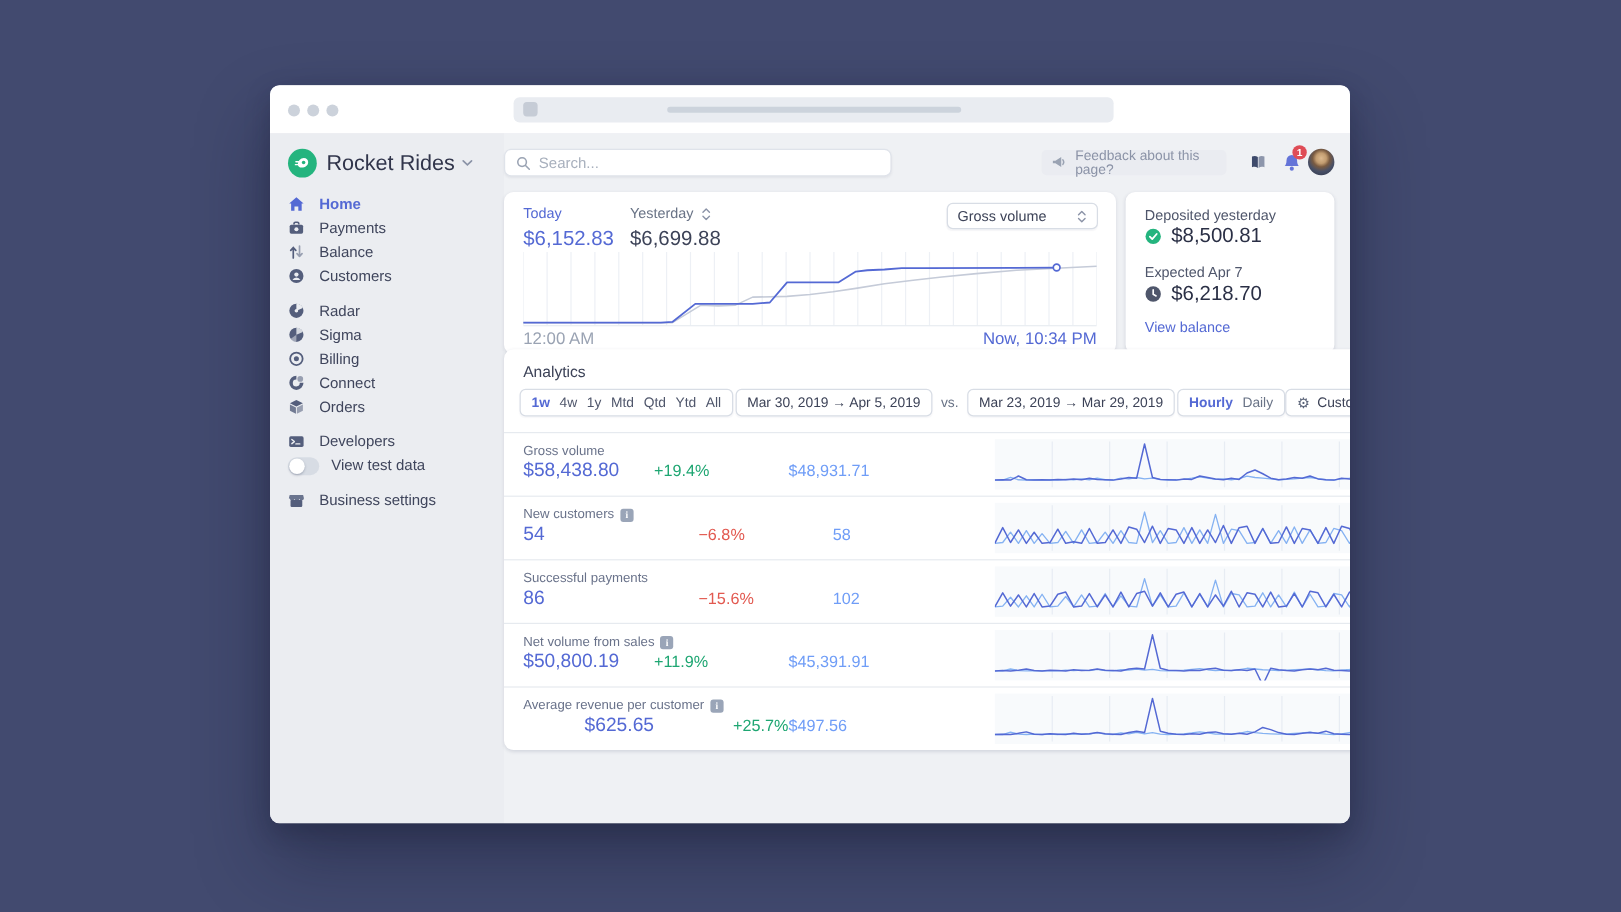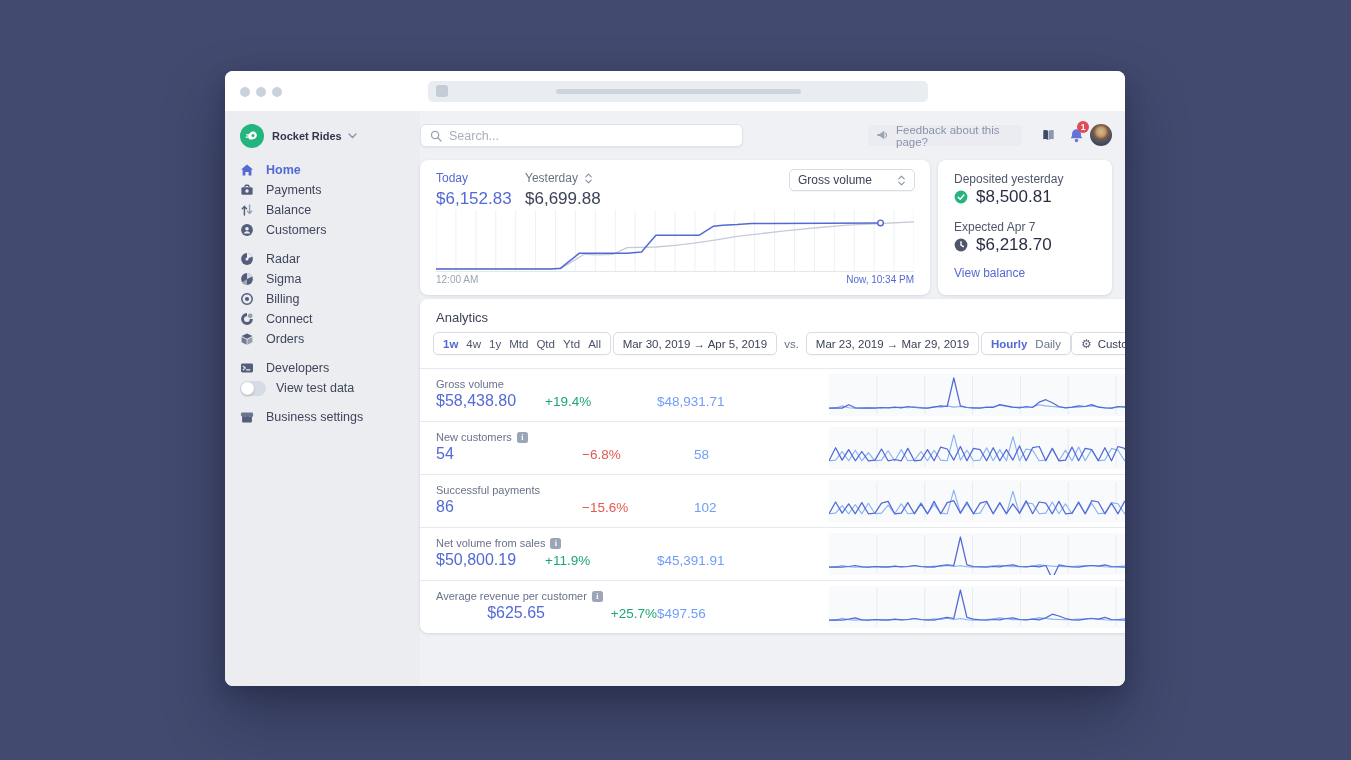--- a/index.html
+++ b/index.html
@@ -18,21 +18,21 @@
   .urlline { position:absolute; left:128px; top:8px; width:245px; height:5px; background:#ccd3dc; border-radius:3px; }
 
   
   .app { position:absolute; left:0; top:40px; right:0; bottom:0; }
   .sidebar { position:absolute; left:0; top:0; width:195px; bottom:0; background:#ebedf1; }
   .main { position:absolute; left:195px; top:0; right:0; bottom:0; background:#eff1f4; }
 
   
   .account { position:absolute; left:15px; top:13px; display:flex; align-items:center; cursor:pointer; }
   .logo { width:24px; height:24px; border-radius:50%; background:var(--logo-green); display:flex; align-items:center; justify-content:center; }
-  .account-name { margin-left:8px; font-size:11px; font-weight:bold; color:#31354b; }
+  .account-name { margin-left:8px; font-size:18px; font-weight:normal; color:#31354b; }
   .account-chevron { margin-left:6px; color:#8b93a7; display:flex; }
   .nav { position:absolute; left:0; top:49px; right:0; }
   .nav-group { margin-bottom:9px; }
   .nav-item { display:flex; align-items:center; height:20px; padding-left:15px; font-size:12.5px; color:#3f455c; cursor:pointer; }
   .nav-item .nicon { width:14px; height:14px; margin-right:12px; color:#545e7c; display:flex; align-items:center; justify-content:center; flex:none; }
   .nav-item.active { color:var(--accent); font-weight:bold; }
   .nav-item.active .nicon { color:var(--accent); }
   .toggle { width:26px; height:15px; border-radius:8px; background:#d7dce4; position:relative; margin-right:1px; }
   .toggle .knob { position:absolute; left:1px; top:1px; width:13px; height:13px; border-radius:50%; background:#fff; box-shadow:0 1px 2px rgba(40,50,80,.3); }
   .nav-item.toggle-item .label { margin-left:9px; }
@@ -49,34 +49,34 @@
   .tb-icon { position:absolute; top:14px; width:20px; height:20px; cursor:pointer; display:flex; align-items:center; justify-content:center; }
   .bell-badge { position:absolute; right:-3px; top:-4px; min-width:12px; height:12px; border-radius:6px; background:var(--badge-red);
                 color:#fff; font-size:8.5px; font-weight:bold; display:flex; align-items:center; justify-content:center; padding:0 3px; }
   .avatar { position:absolute; left:670px; top:13px; width:22px; height:22px; border-radius:50%; cursor:pointer;
             background:radial-gradient(circle at 50% 36%, #dcb98e 0%, #c29c70 24%, #7a5b41 40%, #474f66 62%, #2e3346 100%); }
 
   
   .card { position:absolute; background:#fff; border-radius:8px; box-shadow:0 1px 3px rgba(55,65,100,.14); }
   .today-card { left:0; top:49px; width:510px; height:135px;padding-left:33px; }
   .deposits-card { left:518px; top:49px; width:174px; height:135px; }
-  .analytics-card { left:0; top:188px; width:756px; height:334px; }
+  .analytics-card { left:0; top:180px; width:756px; height:334px; }
 
   
   .t-col { position:absolute; top:11px; }
   .t-head { font-size:12px; color:#697386; display:flex; align-items:center; }
   .t-head.blue { color:var(--accent); }
   .t-val { margin-top:4px; font-size:17px; color:#3c4257; }
   .t-val.blue { color:var(--accent); }
   .stepper { display:flex; margin-left:6px; color:#8b93a7; }
   .metric-select { position:absolute; right:15px; top:9px; width:126px; height:22px; border:1px solid #d8dde5; border-radius:5px;
                    background:#fff; display:flex; align-items:center; padding:0 8px; cursor:pointer; box-shadow:0 1px 1px rgba(50,60,90,.05); }
   .metric-select .mstext { font-size:12px; color:#3c4257; flex:1; }
   .todaychart { position:absolute; left:16px; top:50px; width:478px; height:62px; }
-  .t-axis { position:absolute; top:114px; font-size:10px; color:#9aa3b3; }
+  .t-axis { position:absolute; top:114px; font-size:14px; color:#9aa3b3; }
   .t-axis.right { right:16px; color:var(--accent); }
   .t-axis.left { left:16px; }
 
   
   .d-label { position:absolute; left:16px; font-size:12px; color:#4f566b; }
   .d-row { position:absolute; left:16px; display:flex; align-items:center; }
   .d-val { font-size:17px; color:#2a2f45; margin-left:8px; }
   .d-link { position:absolute; left:16px; top:106px; font-size:12px; color:var(--accent); cursor:pointer; }
   .badge-icon { width:14px; height:14px; display:flex; }
 

